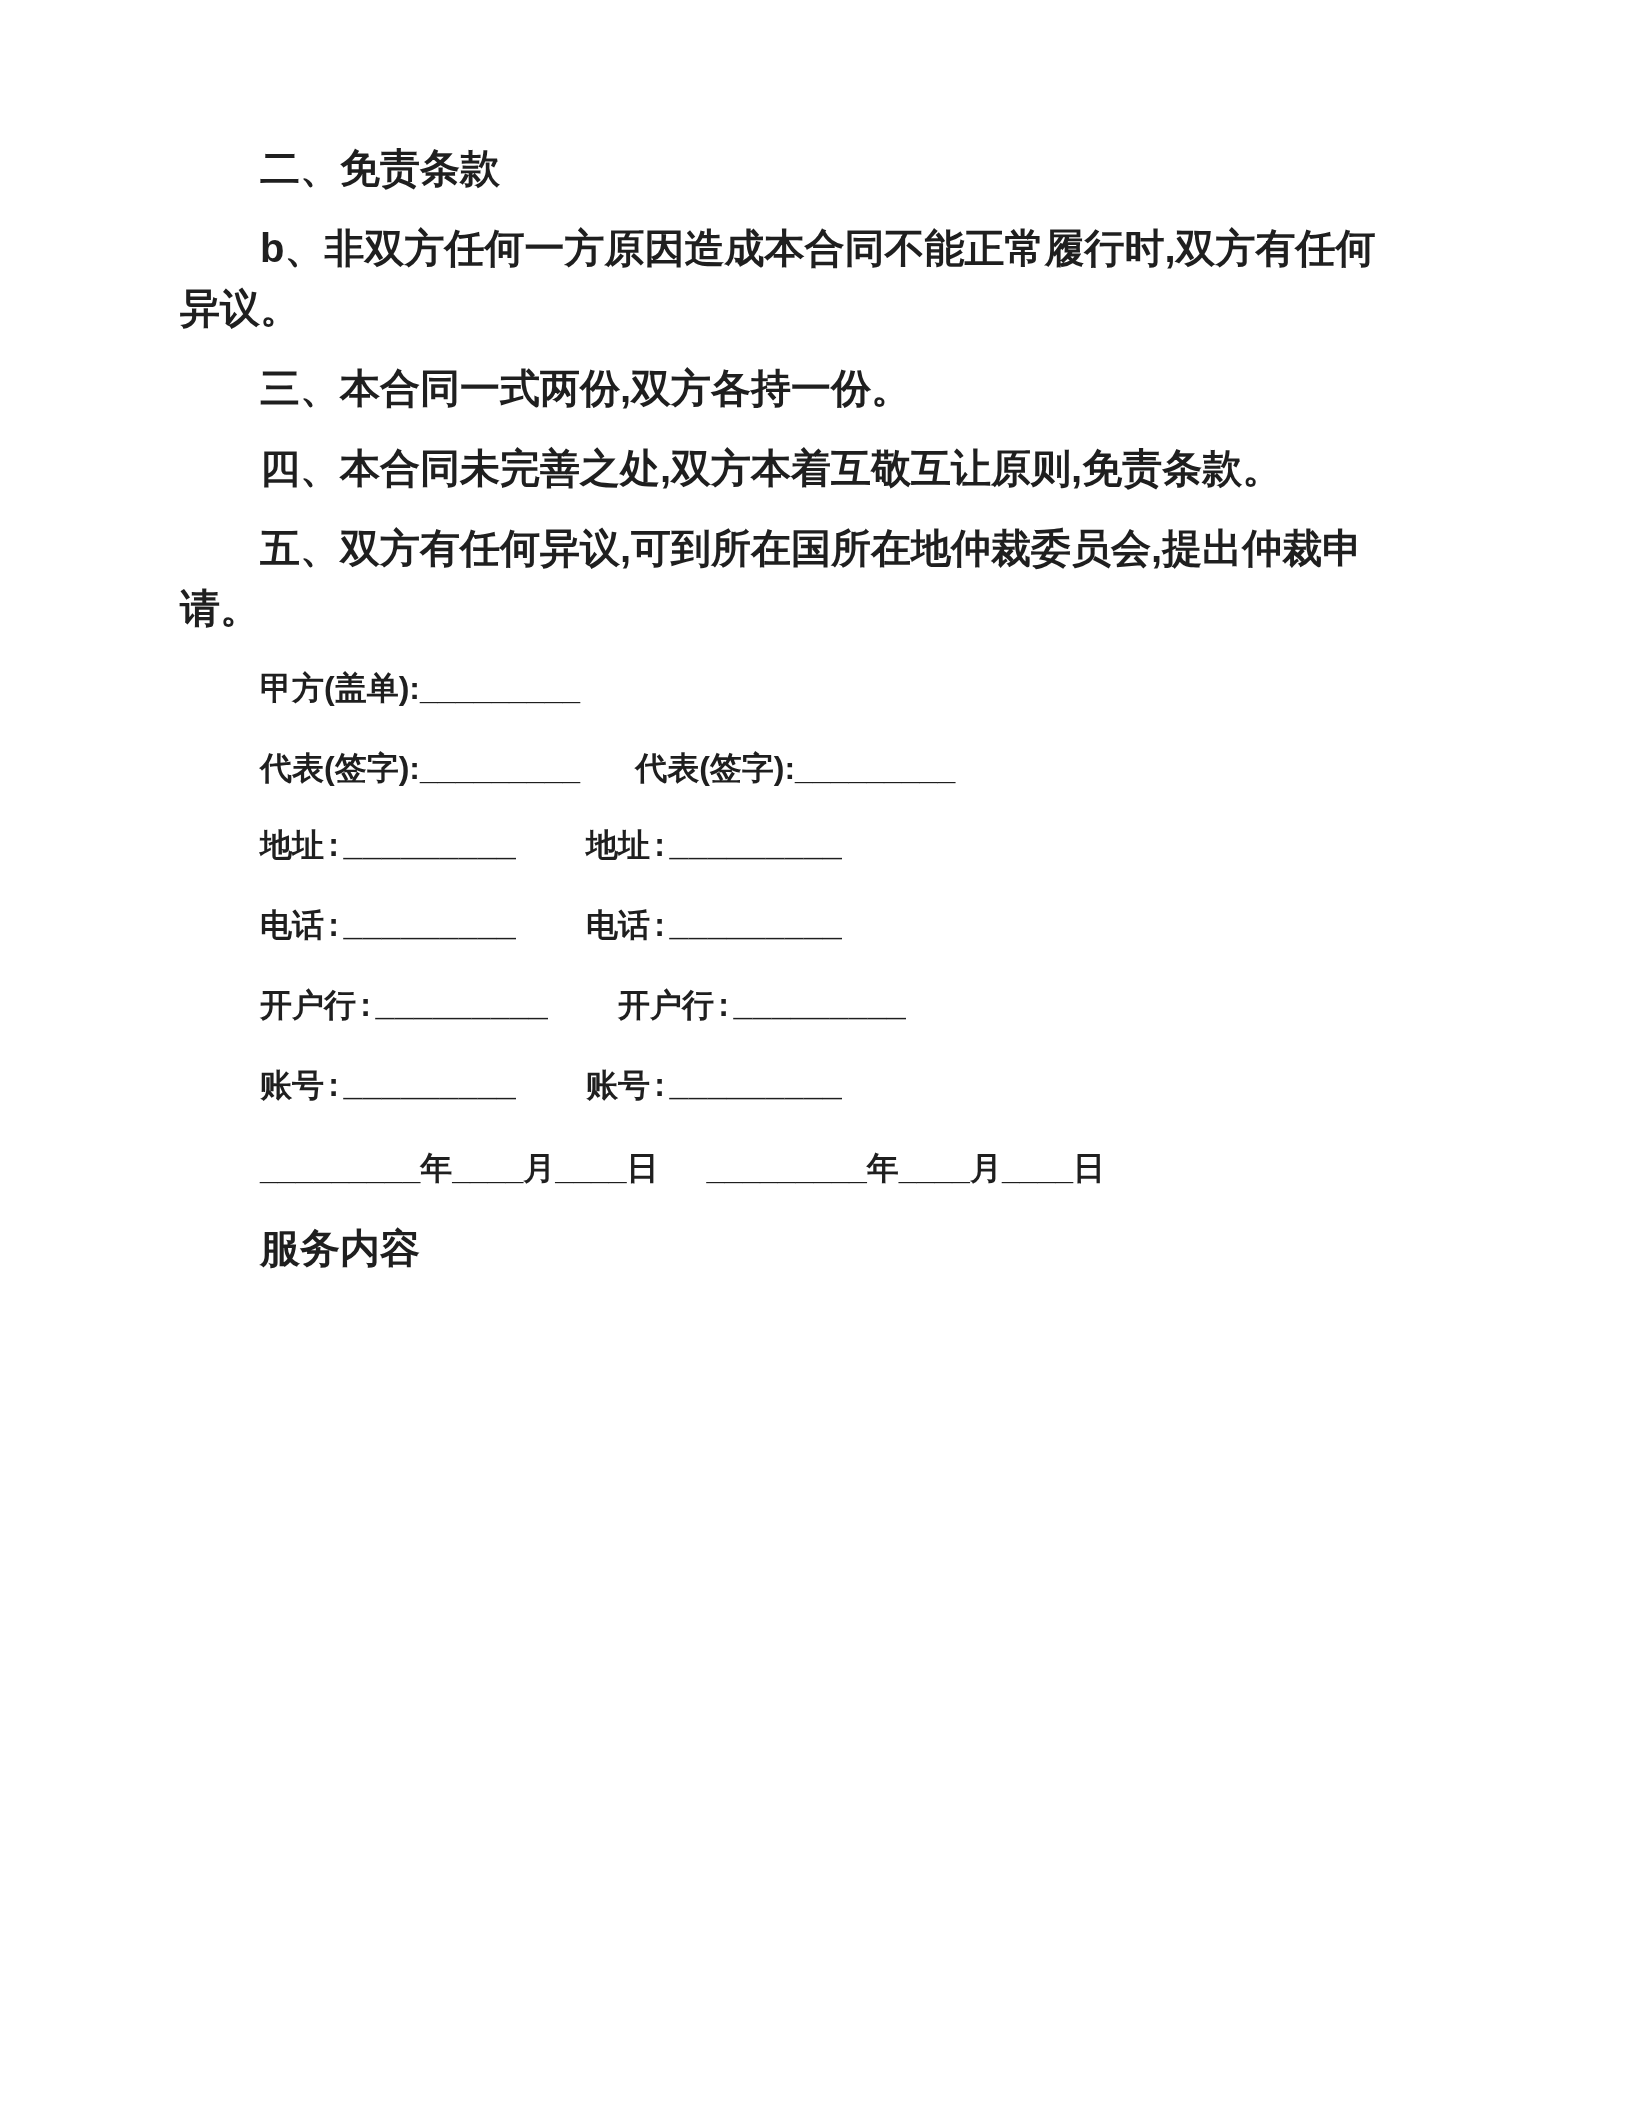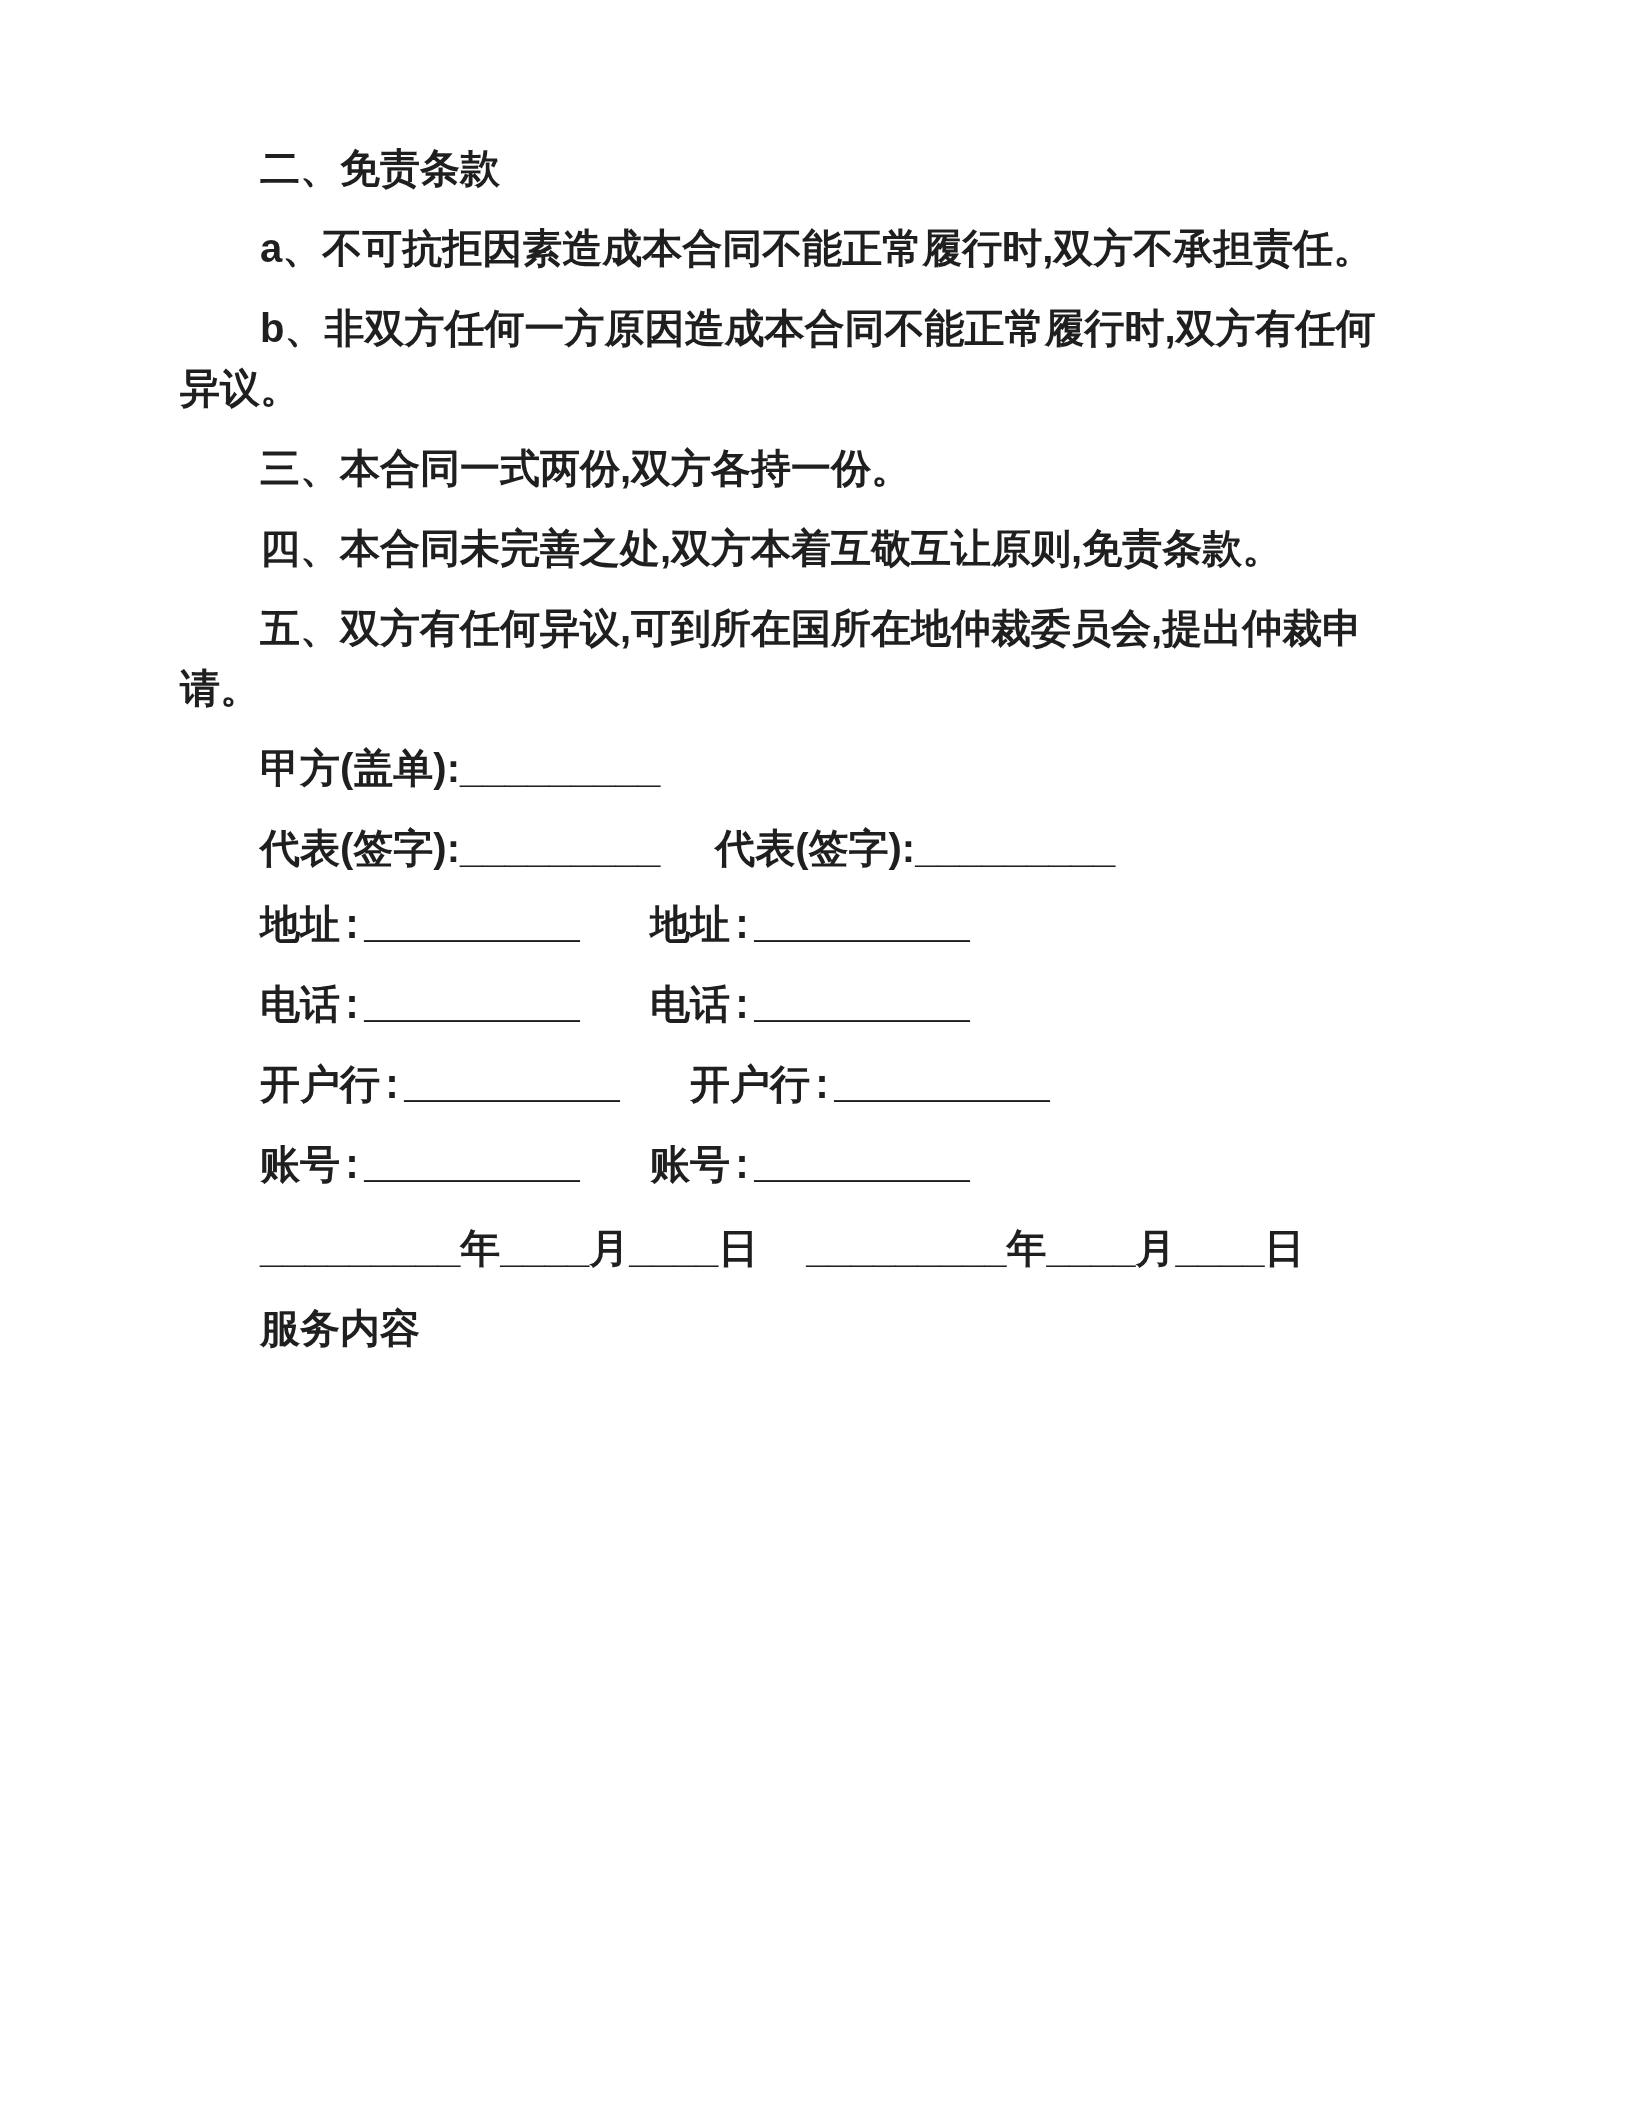--- a/index.html
+++ b/index.html
@@ -22,21 +22,21 @@
     line-height: 60px;
     font-weight: 600;
     text-indent: 2em;
     margin-bottom: 20px;
     word-break: break-all;
     overflow-wrap: anywhere;
   }
   .sig-row {
     display: flex;
     align-items: baseline;
-    font-size: 40px;
+    font-size: 32px;
     line-height: 60px;
     font-weight: 600;
     padding-left: 80px;
     margin-bottom: 20px;
     white-space: nowrap;
   }
   .gap-sm { column-gap: 55px; }
   .gap-md { column-gap: 70px; font-family: Liberation Mono, monospace; }
   .gap-xs { column-gap: 48px; }
   .footer-line {
@@ -46,21 +46,20 @@
     padding-left: 80px;
     margin-bottom: 20px;
   }
 </style>
 </head>
 <body>
 
 <div class="page">
 
   <p class="para">二、免责条款</p>
-  <p class="para">a、不可抗拒因素造成本合同不能正常履行时,双方不承担责任。</p>
   <p class="para">b、非双方任何一方原因造成本合同不能正常履行时,双方有任何异议。</p>
   <p class="para">三、本合同一式两份,双方各持一份。</p>
   <p class="para">四、本合同未完善之处,双方本着互敬互让原则,免责条款。</p>
   <p class="para">五、双方有任何异议,可到所在国所在地仲裁委员会,提出仲裁申请。</p>
 
   <div class="sig-row gap-sm">
     <span>甲方(盖单):_________</span>
   </div>
 
   <div class="sig-row gap-sm">

